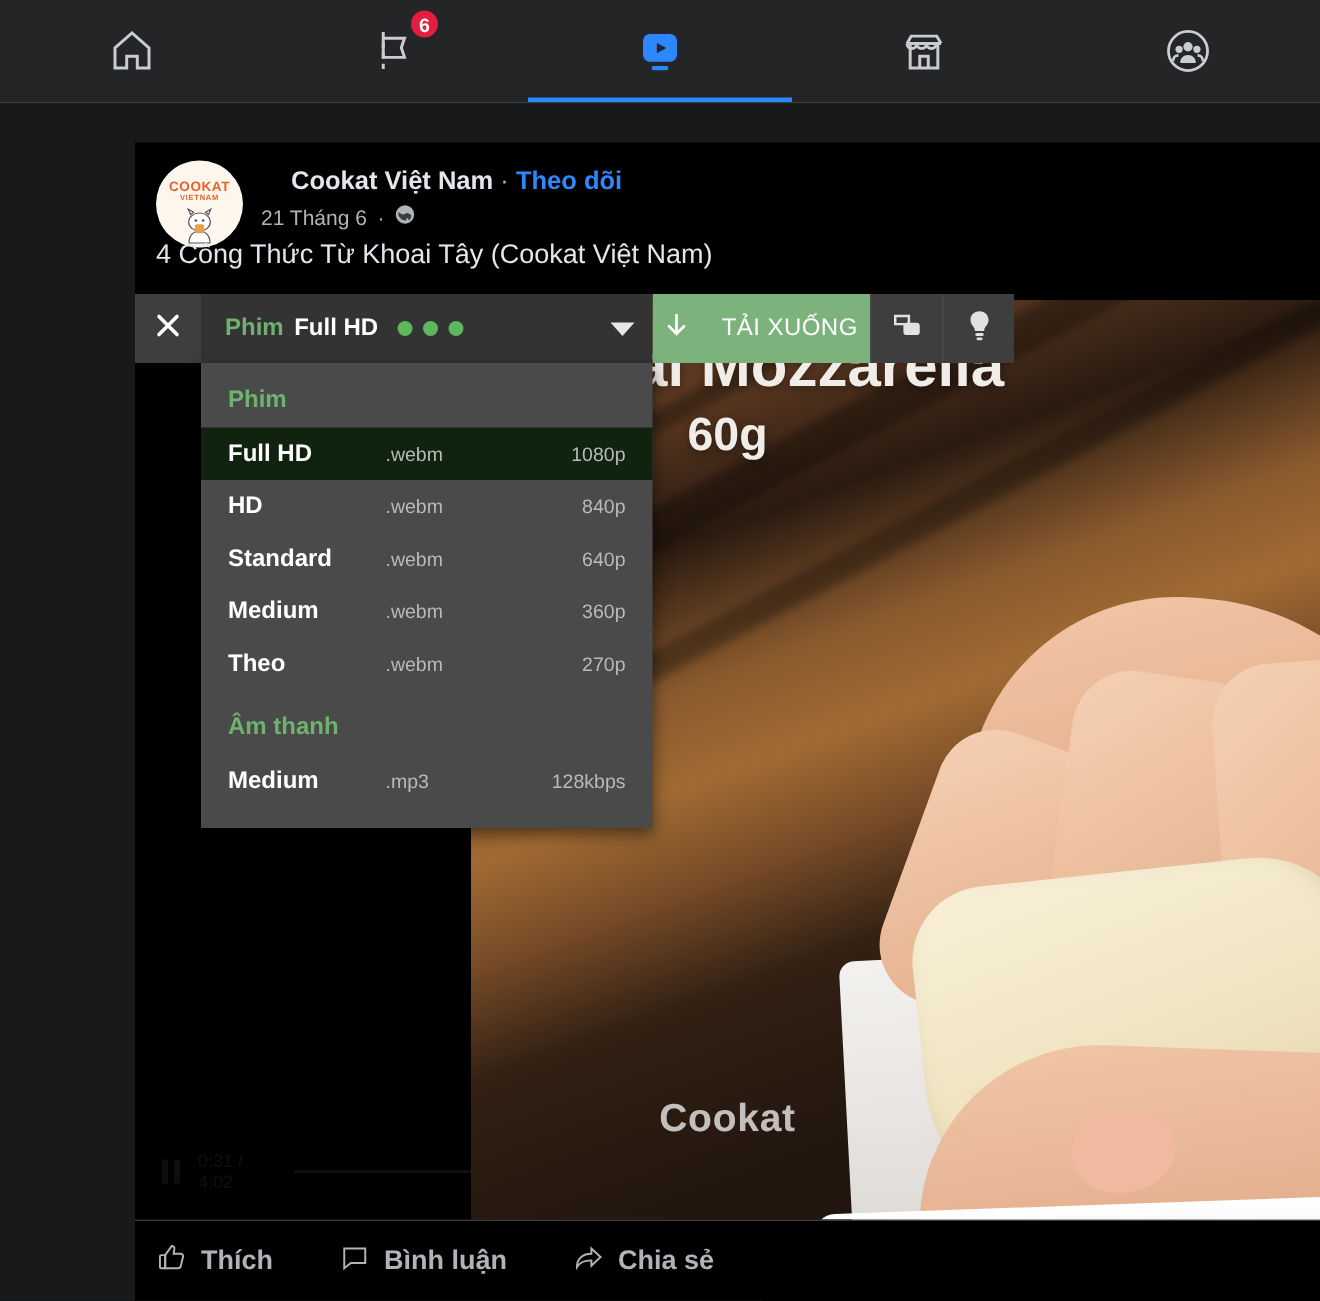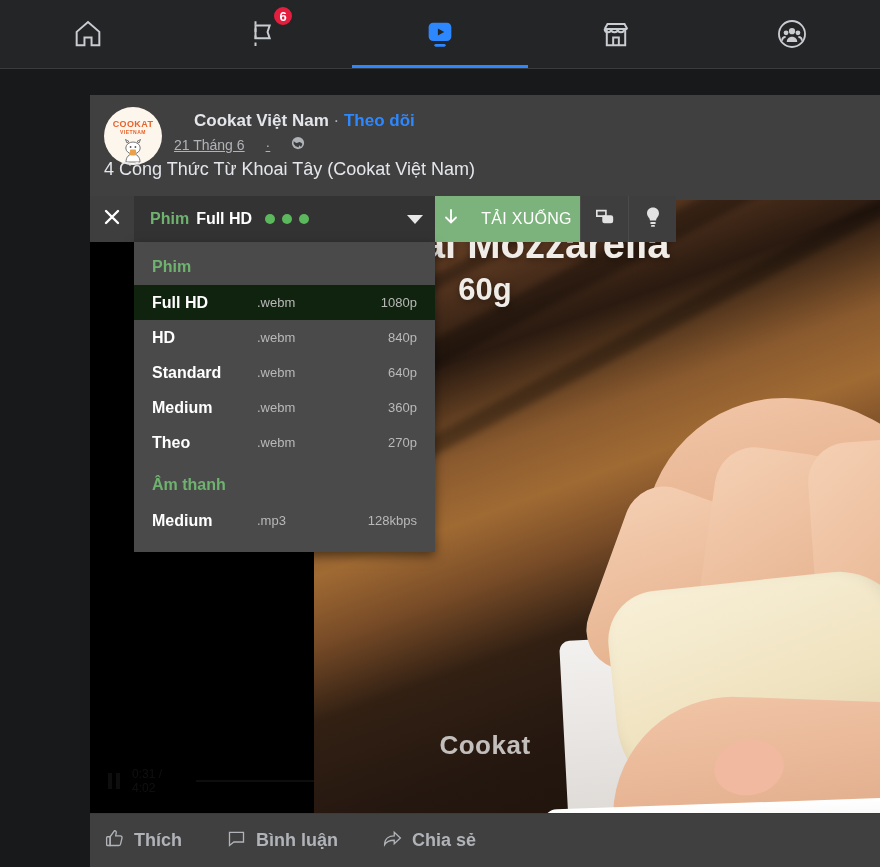--- a/index.html
+++ b/index.html
@@ -48,21 +48,21 @@
 
   
   .feed {
     position: absolute; left: 0; top: 69px;
     width: 880px; height: 798px;
     background: #18191a;
   }
   .card {
     position: absolute; left: 90px; top: 26px;
     width: 790px; height: 772px;
-    background: #404040;
+    background: #000000;
   }
 
   
   .post-head {
     position: absolute; left: 0; top: 0;
     width: 790px; height: 72px;
     padding: 12px 0 0 14px;
     display: flex;
   }
   .avatar {
@@ -93,21 +93,21 @@
   .post-name {
     font-size: 17px; color: #e4e6eb; font-weight: bold;
     line-height: 22px;
     margin-left: 20px;
   }
   .post-name .follow { color: #2d88ff; }
   .post-name .dot-sep { color: #b0b3b8; font-weight: normal; }
   .post-sub {
     font-size: 14px; color: #b0b3b8; line-height: 22px;
     margin-top: 2px;
-    display: flex; align-items: center; gap: 21px; text-decoration: underline;
+    display: flex; align-items: center; gap: 7px;
   }
   .globe-icon { display: inline-block; }
 
   
   .post-text {
     position: absolute; left: 14px; top: 62px;
     width: 760px;
     font-size: 18px; color: #e4e6eb;
     line-height: 24px;
     white-space: nowrap;

